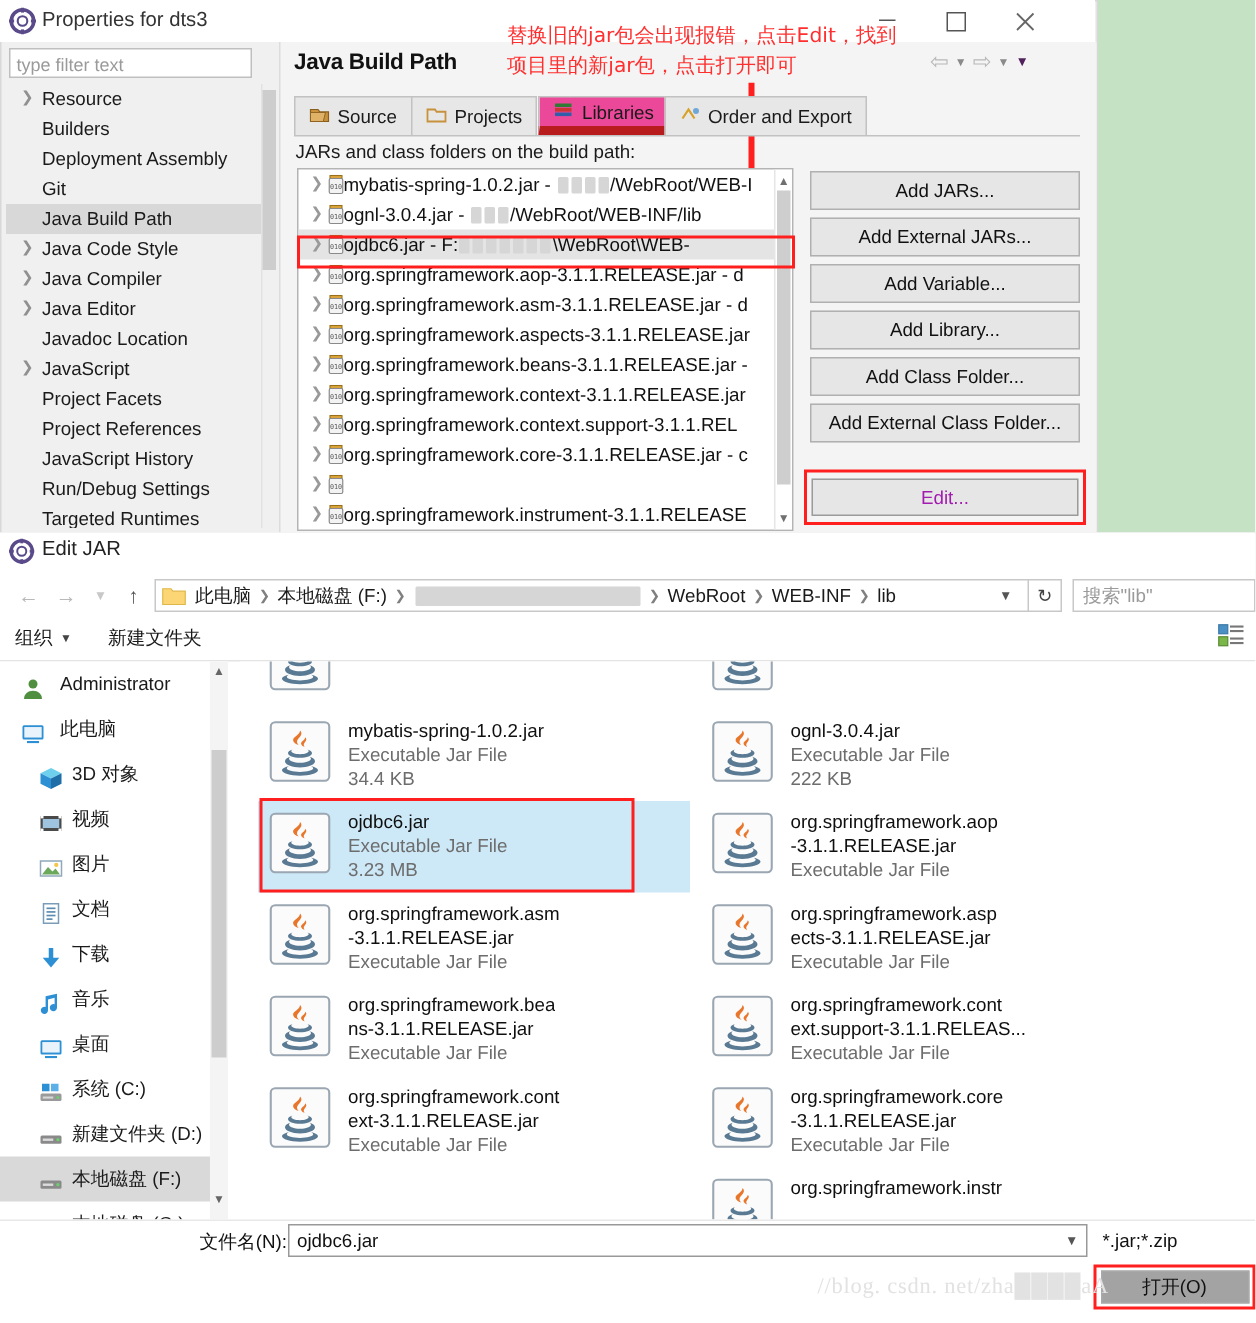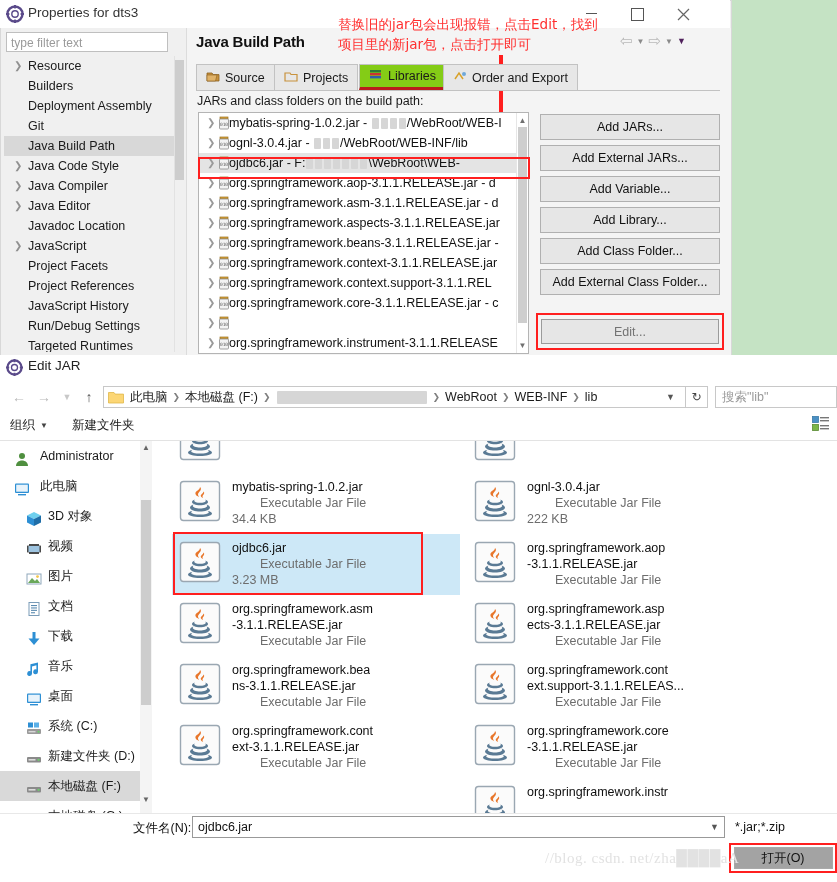--- a/index.html
+++ b/index.html
@@ -97,21 +97,21 @@
   #tabstrip{
     left:196px;top:64px;width:524px;height:26px;
     border-bottom:1px solid #c2c2c2;
   }
   .tab{
     position:absolute;top:0;height:26px;box-sizing:border-box;
     display:flex;align-items:center;gap:5px;padding:0 9px;
     font-size:12.5px;color:#1a1a1a;white-space:nowrap;
     background:#e7e7e7;border:1px solid #c2c2c2;border-bottom:none;
   }
-  .tab.active{background:#84cc16;border-bottom:3px solid #b91c1c;}
+  .tab.active{background:#ec4899;border-bottom:6px solid #b91c1c;}
   #tab-source{left:0;}
   #tab-projects{left:78px;}
   #tab-libraries{left:163px;}
   #tab-order{left:247px;}
 
   #prop-desc{
     left:197px;top:94px;font-size:12.5px;color:#1a1a1a;
   }
 
   
@@ -161,21 +161,21 @@
     justify-content:center;font-family:"Liberation Sans",sans-serif;
   }
   #btn-edit-wrap{
     left:536px;top:313px;width:188px;height:37px;
     border:2px solid #ff1f1f;box-sizing:border-box;
     display:flex;align-items:center;justify-content:center;
   }
   #btn-edit{
     width:178px;height:25px;background:#e6e6e6;border:1px solid #9b9b9b;
     box-sizing:border-box;display:flex;align-items:center;justify-content:center;
-    font-size:12.5px;color:#737373;
+    font-size:12.5px;color:#a21caf;
   }
 
   
   #explorer-window{
     left:0;top:355px;width:837px;height:527px;background:#ffffff;
     border-top:1px solid #d4d4d4;
   }
   #exp-titlebar{left:0;top:355px;width:837px;height:26px;background:#fff;}
   #exp-title-icon{left:6px;top:359px;width:17px;height:17px;}
   #exp-title-text{left:28px;top:358px;font-size:13.5px;color:#222;}
@@ -256,21 +256,21 @@
   .fcell-inner{
     display:flex;gap:10px;height:100%;padding:4px 6px;box-sizing:border-box;
   }
   .fcell.sel .fcell-inner{background:#cde8f7;}
   .fic{width:44px;height:44px;flex:none;margin-top:2px;}
   .ftext{
     display:flex;flex-direction:column;justify-content:flex-start;
     padding-top:2px;overflow:hidden;
   }
   .fname{font-size:12.5px;color:#0f0f0f;line-height:16px;}
-  .ftype{font-size:12.5px;color:#6d6d6d;line-height:16px;margin-left:28px;}
+  .ftype{font-size:12.5px;color:#6d6d6d;line-height:16px;}
   .fsize{font-size:12.5px;color:#6d6d6d;line-height:16px;}
   #file-redbox{
     left:173px;top:532px;width:250px;height:63px;
     border:2px solid #ff1f1f;box-sizing:border-box;
   }
 
   
   #bottombar{left:0;top:813px;width:837px;height:69px;background:#ffffff;
     border-top:1px solid #e8e8e8;}
   #filename-label{left:133px;top:820px;font-size:12.5px;color:#111;}

